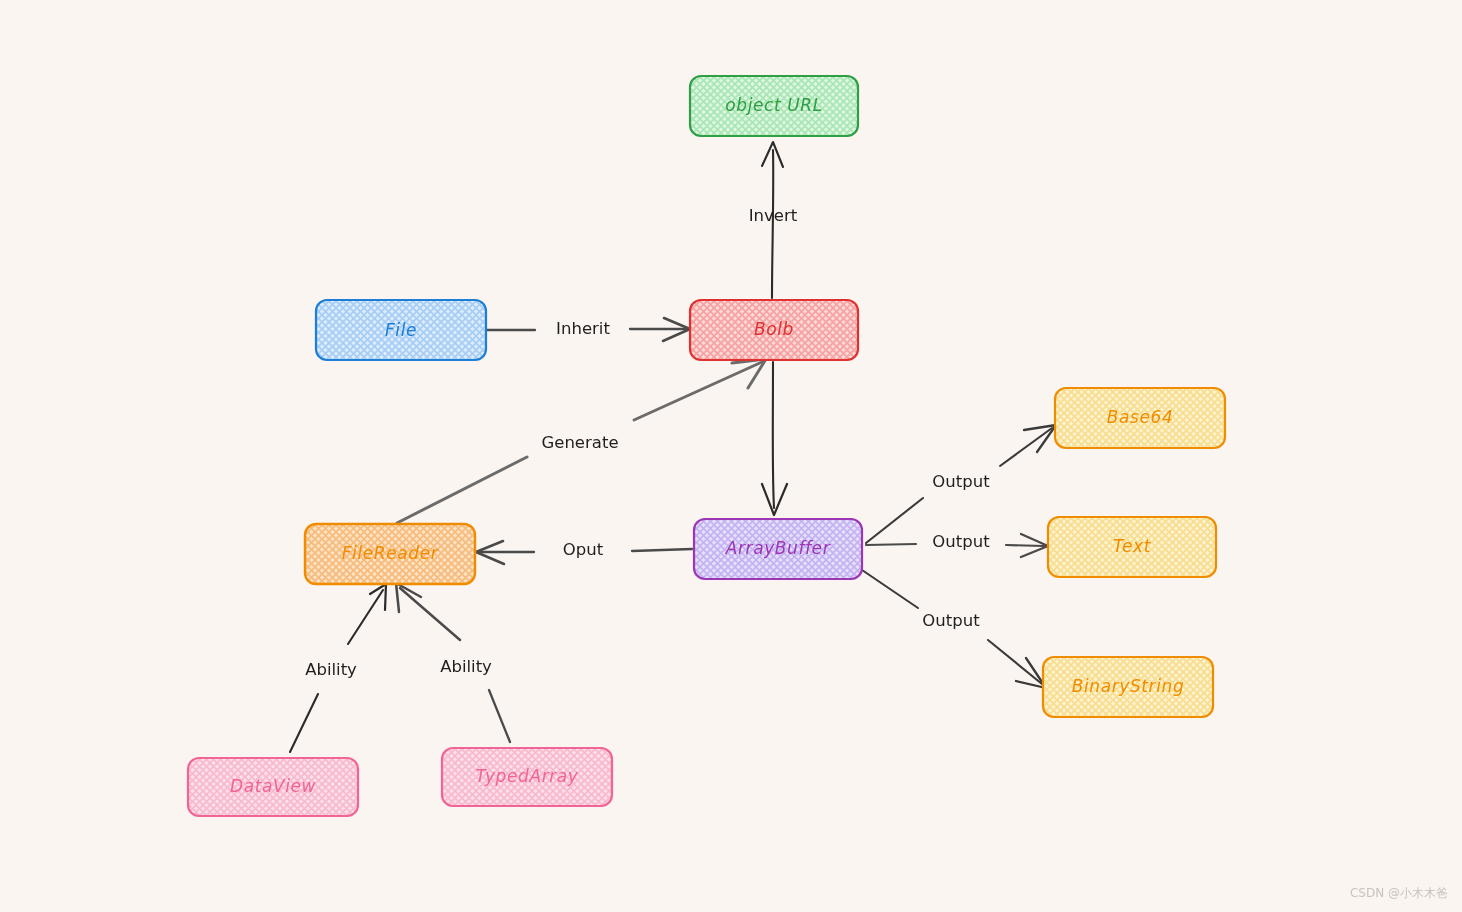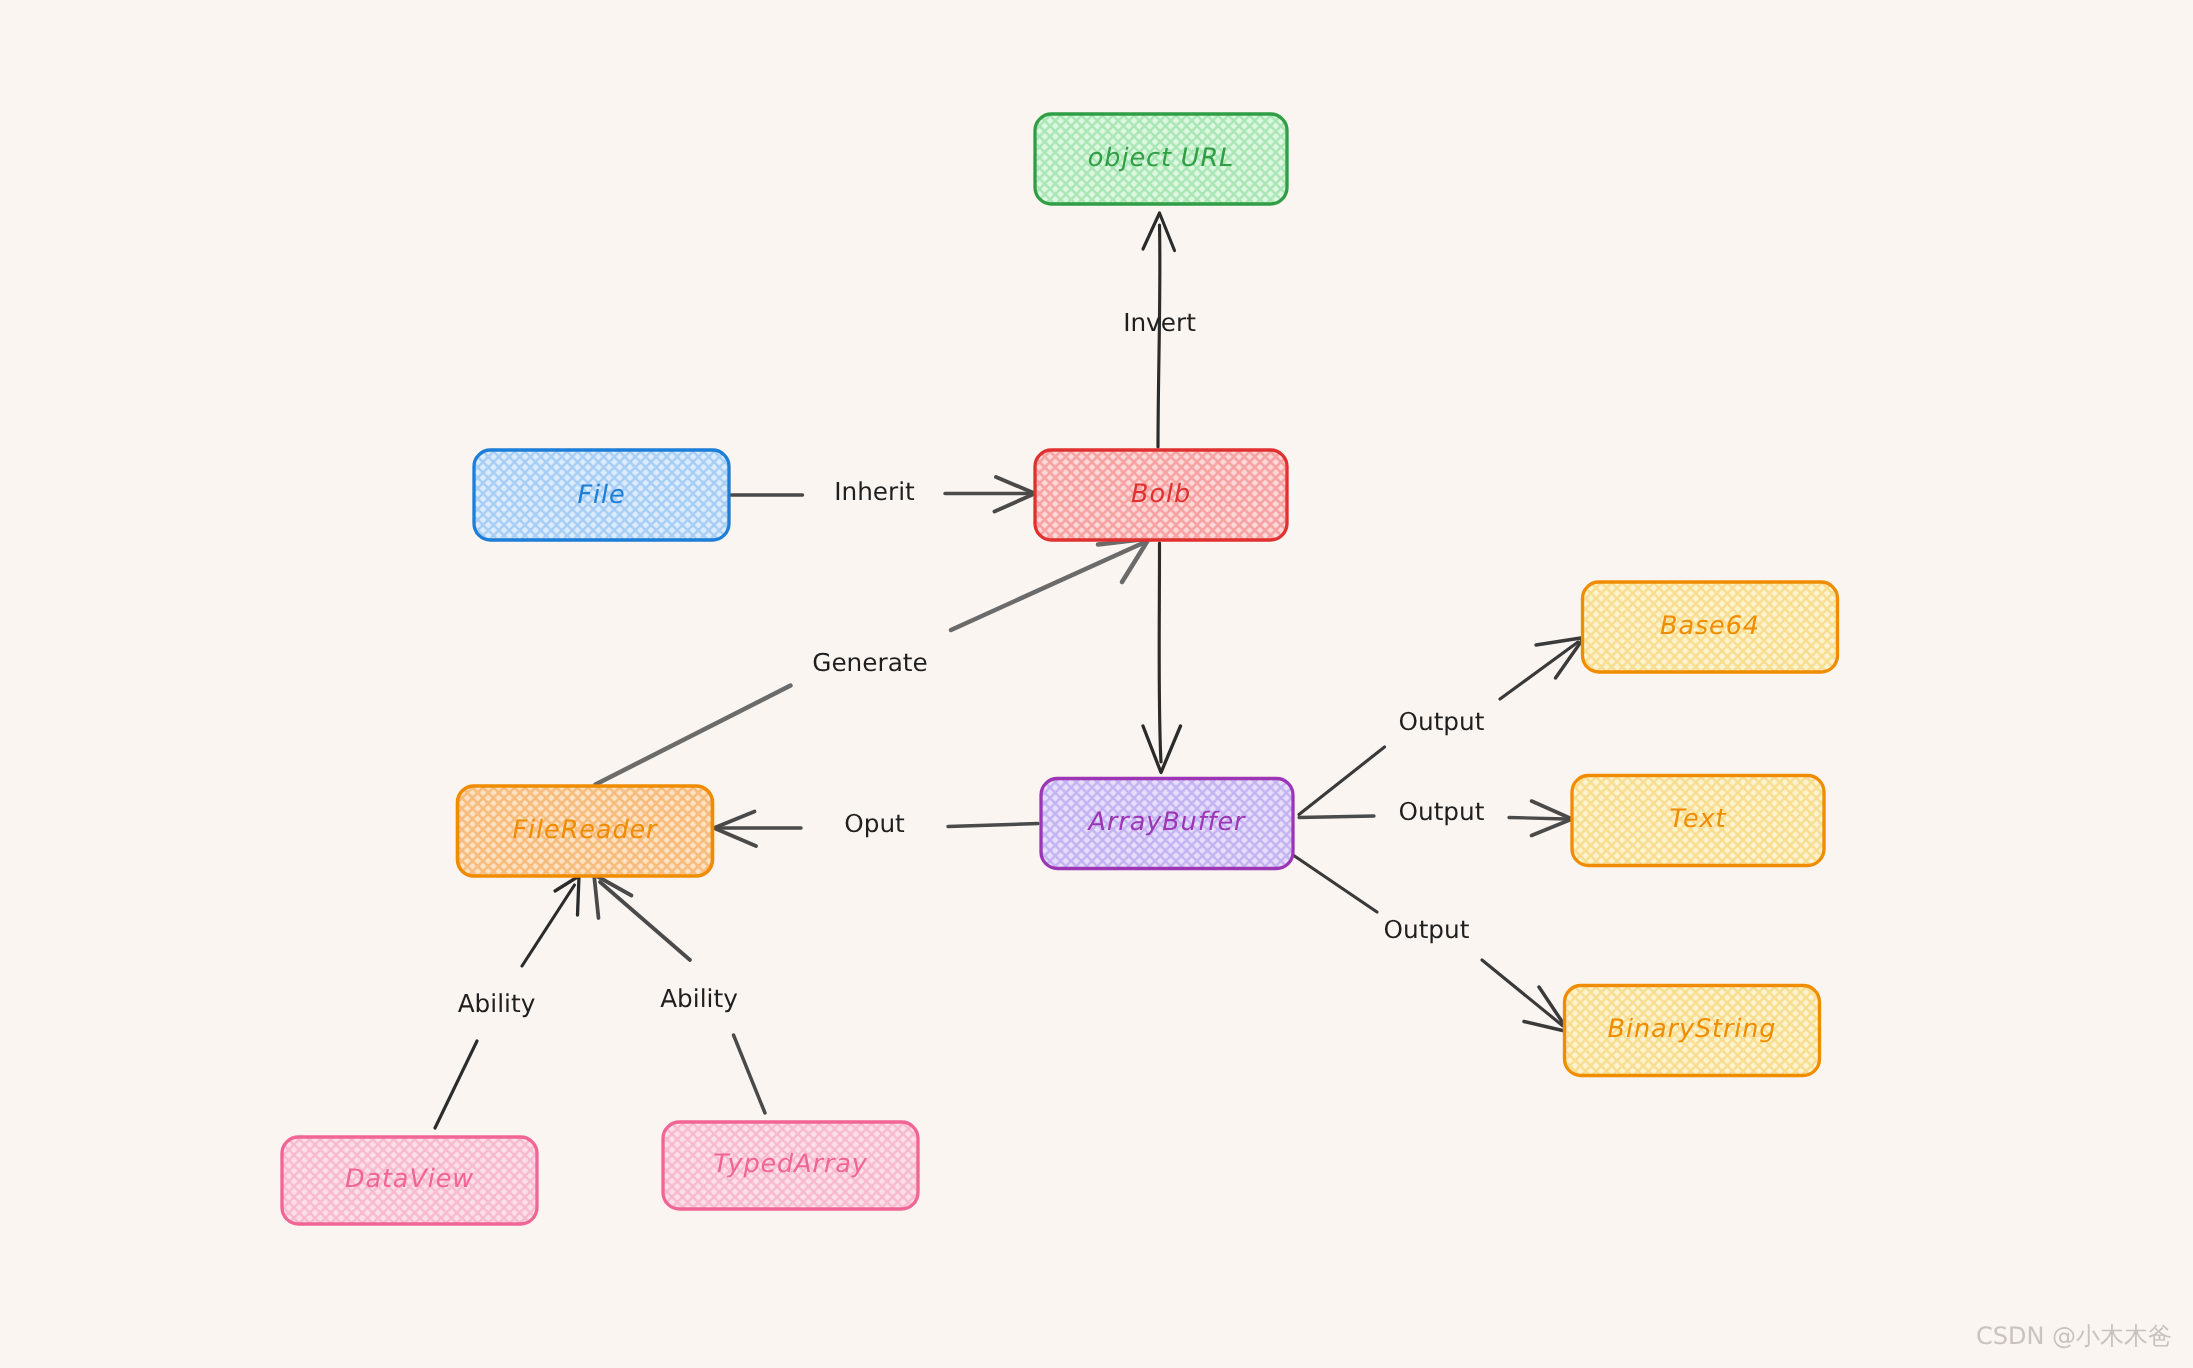--- a/index.html
+++ b/index.html
@@ -36,21 +36,21 @@
     fill: #1f1f1f;
     dominant-baseline: middle;
     text-anchor: middle;
     user-select: none;
   }
   .watermark {
     position: absolute;
     right: 14px;
     bottom: 10px;
     font-family: "DejaVu Sans", sans-serif;
-    font-size: 16px;
+    font-size: 12px;
     color: #c9c2bd;
     user-select: none;
     white-space: nowrap;
   }
   .node-rect { }
 </style>
 </head>
 <body style="background: rgb(250, 245, 241);">
 
 <svg id="canvas" viewBox="0 0 1462 912">

